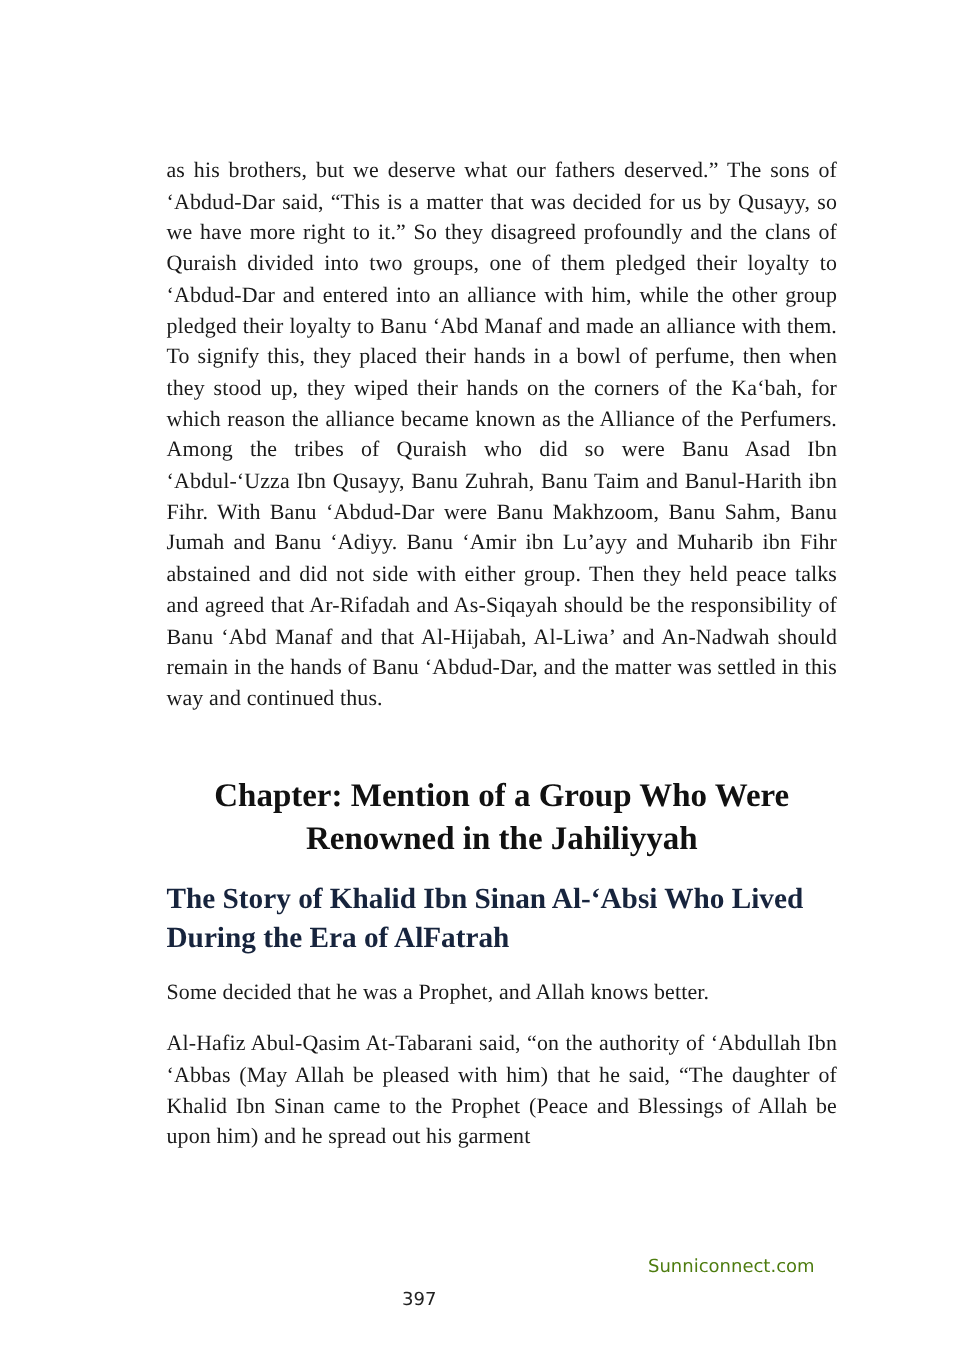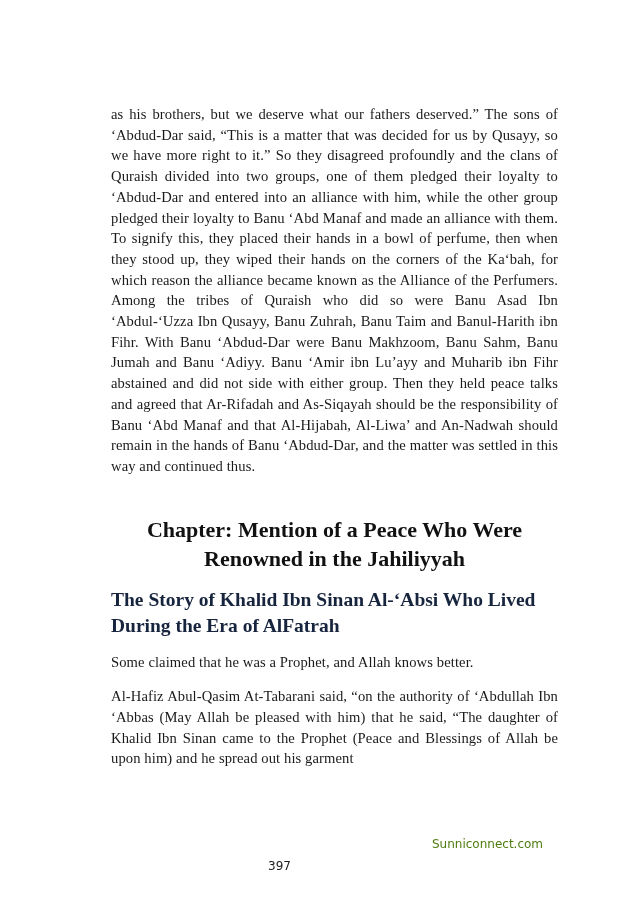--- a/index.html
+++ b/index.html
@@ -68,23 +68,23 @@
       font-size: 12px;
       color: #222222;
     }
   </style>
 </head>
 <body>
 
 <div class="page">
   <p class="para para-first">as his brothers, but we deserve what our fathers deserved.” The sons of ‘Abdud-Dar said, “This is a matter that was decided for us by Qusayy, so we have more right to it.” So they disagreed profoundly and the clans of Quraish divided into two groups, one of them pledged their loyalty to ‘Abdud-Dar and entered into an alliance with him, while the other group pledged their loyalty to Banu ‘Abd Manaf and made an alliance with them. To signify this, they placed their hands in a bowl of perfume, then when they stood up, they wiped their hands on the corners of the Ka‘bah, for which reason the alliance became known as the Alliance of the Perfumers. Among the tribes of Quraish who did so were Banu Asad Ibn ‘Abdul-‘Uzza Ibn Qusayy, Banu Zuhrah, Banu Taim and Banul-Harith ibn Fihr. With Banu ‘Abdud-Dar were Banu Makhzoom, Banu Sahm, Banu Jumah and Banu ‘Adiyy. Banu ‘Amir ibn Lu’ayy and Muharib ibn Fihr abstained and did not side with either group. Then they held peace talks and agreed that Ar-Rifadah and As-Siqayah should be the responsibility of Banu ‘Abd Manaf and that Al-Hijabah, Al-Liwa’ and An-Nadwah should remain in the hands of Banu ‘Abdud-Dar, and the matter was settled in this way and continued thus.</p>
 
-  <h1 class="chapter-title">Chapter: Mention of a Peace Who Were Renowned in the Jahiliyyah</h1>
+  <h1 class="chapter-title">Chapter: Mention of a Group Who Were Renowned in the Jahiliyyah</h1>
 
   <h2 class="section-title">The Story of Khalid Ibn Sinan Al-‘Absi Who Lived During the Era of AlFatrah</h2>
 
-  <p class="para para-short">Some claimed that he was a Prophet, and Allah knows better.</p>
+  <p class="para para-short">Some decided that he was a Prophet, and Allah knows better.</p>
 
   <p class="para para-quote">Al-Hafiz Abul-Qasim At-Tabarani said, “on the authority of ‘Abdullah Ibn ‘Abbas (May Allah be pleased with him) that he said, “The daughter of Khalid Ibn Sinan came to the Prophet (Peace and Blessings of Allah be upon him) and he spread out his garment</p>
 </div>
 
 <div class="footer-site">Sunniconnect.com</div>
 <div class="page-number">397</div>
 
 </body></html>

